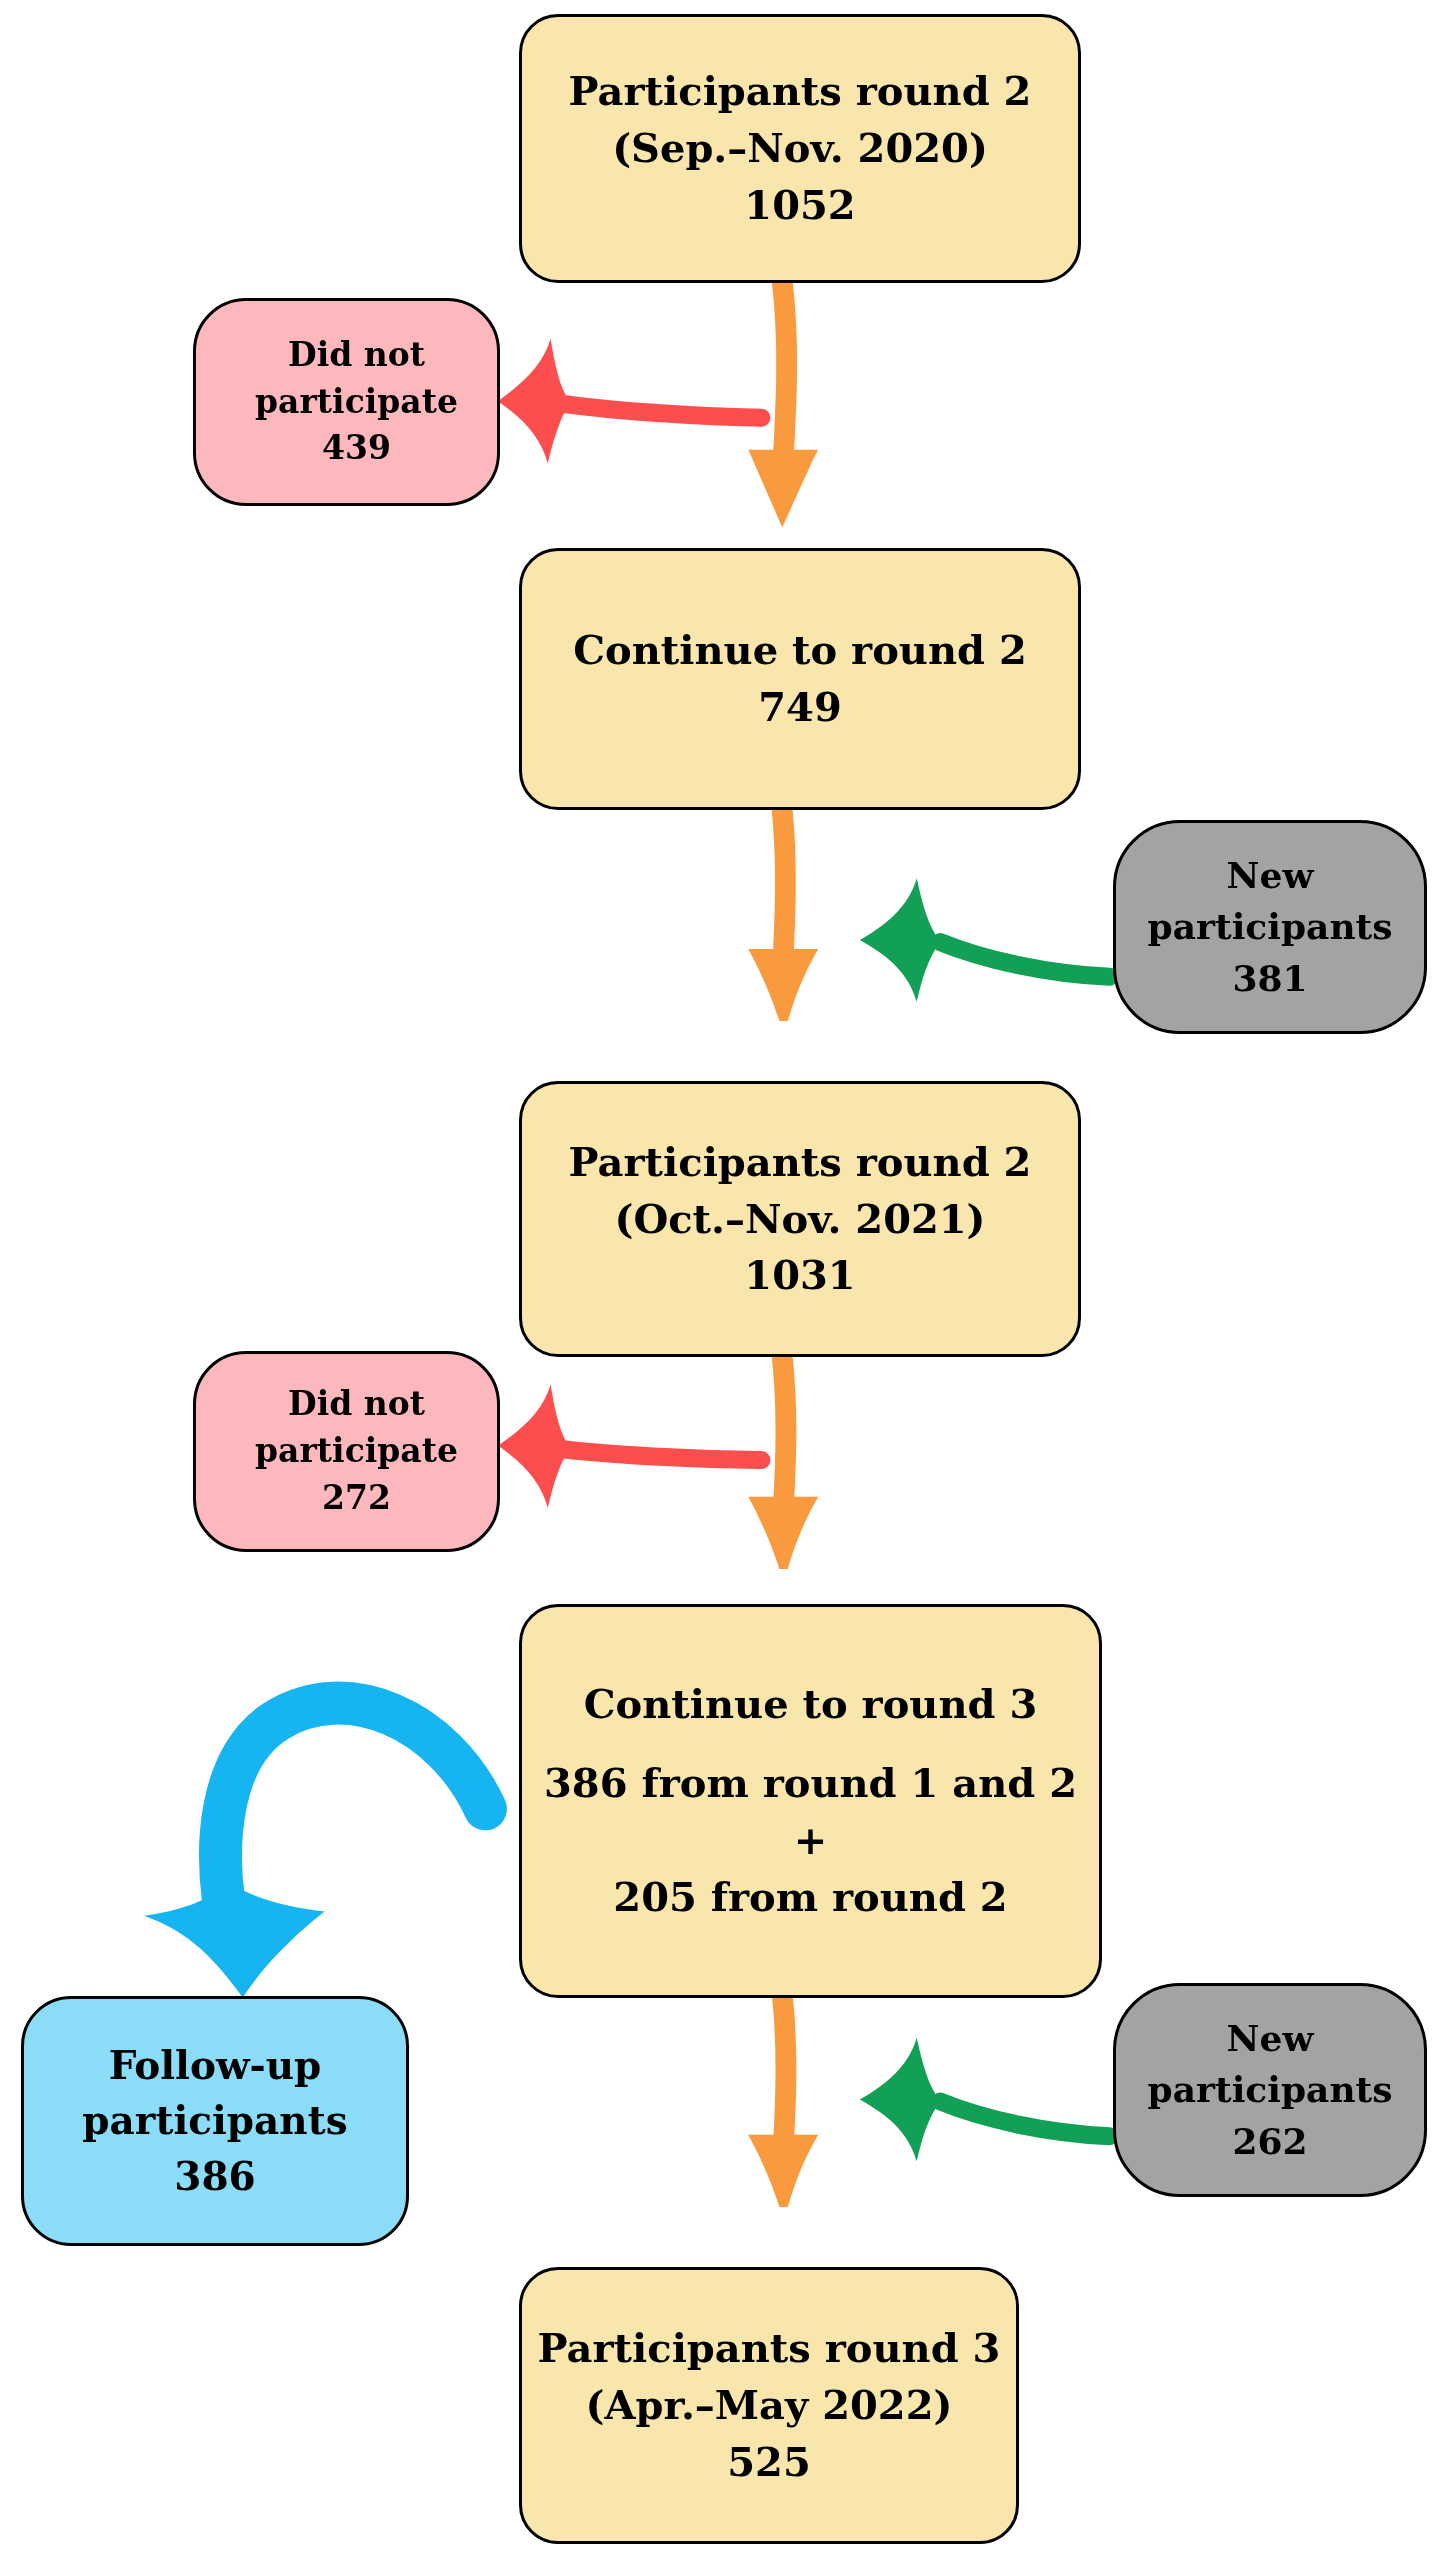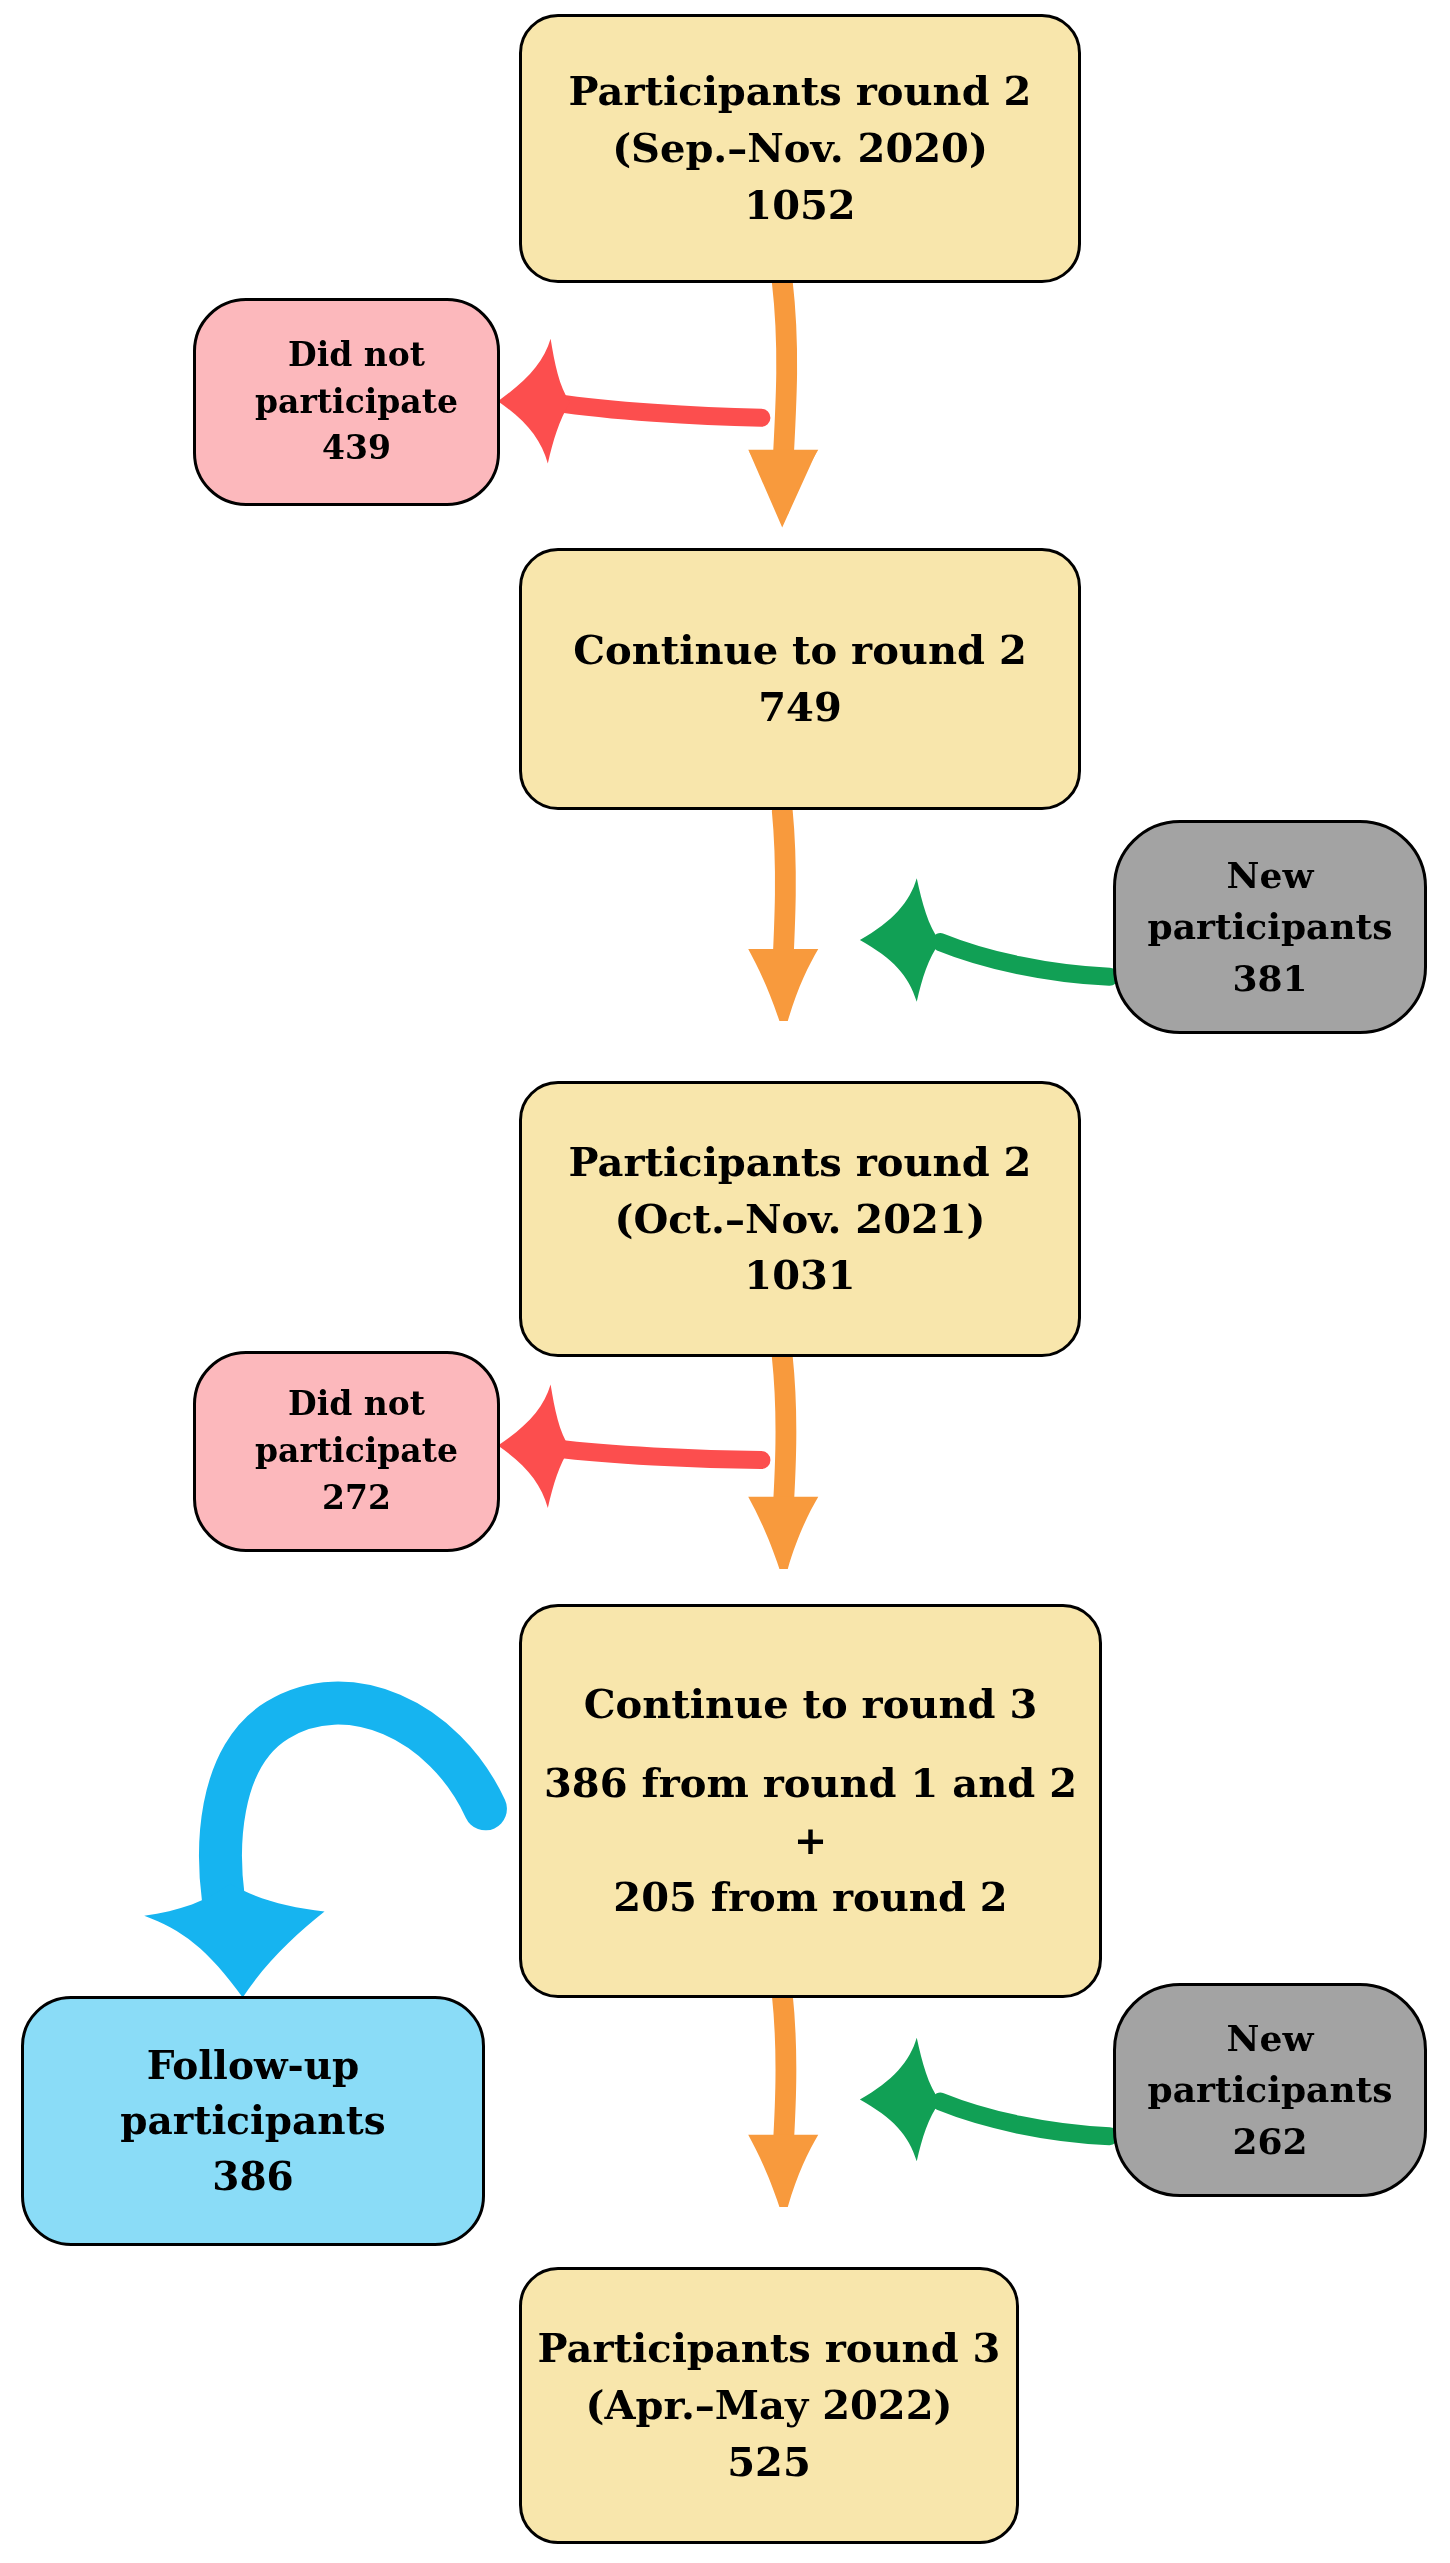--- a/index.html
+++ b/index.html
@@ -155,21 +155,21 @@
   </div>
 
   <div class="node yellow" style="left:519px; top:1604px; width:583px; height:394px;">
     <span class="ln">Continue to round 3</span>
     <span class="spacer"></span>
     <span class="ln">386 from round 1 and 2</span>
     <span class="ln">+</span>
     <span class="ln">205 from round 2</span>
   </div>
 
-  <div class="node blue" style="left:21px; top:1996px; width:464px; height:250px;">
+  <div class="node blue" style="left:21px; top:1996px; width:388px; height:250px;">
     <span class="ln">Follow-up</span>
     <span class="ln">participants</span>
     <span class="ln">386</span>
   </div>
 
   <div class="node green" style="left:1113px; top:1983px; width:314px; height:214px;">
     <span class="ln">New</span>
     <span class="ln">participants</span>
     <span class="ln">262</span>
   </div>

